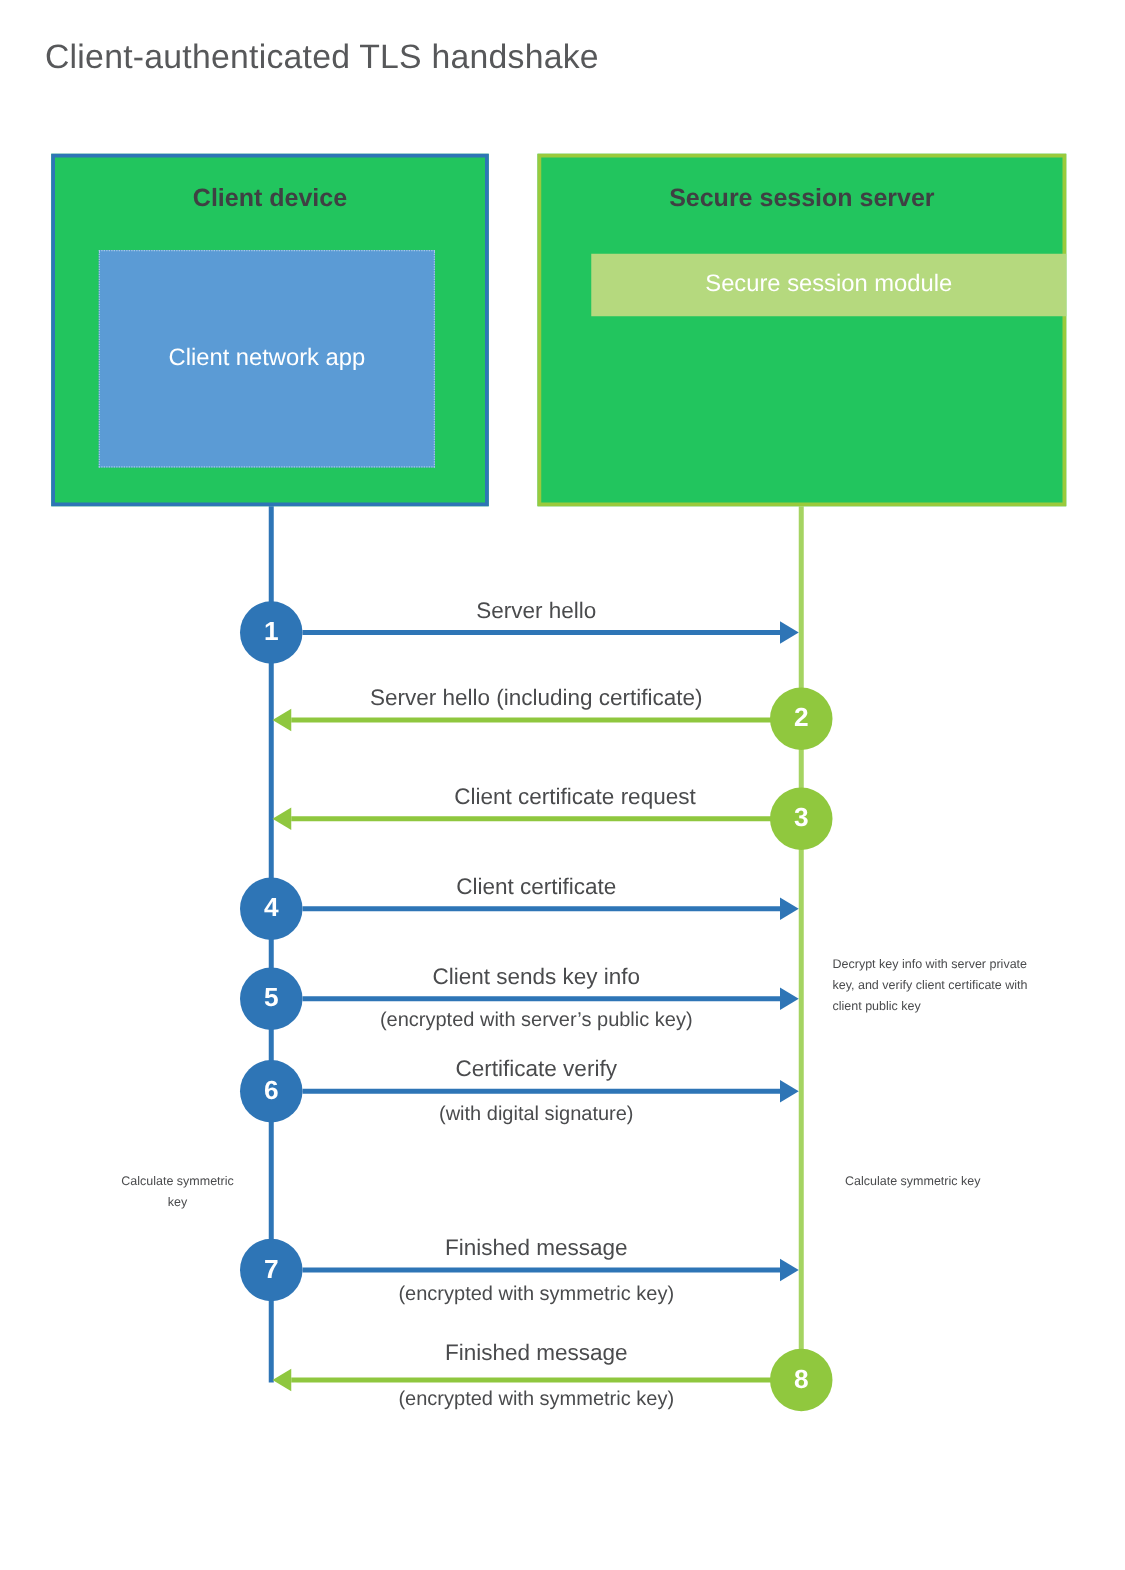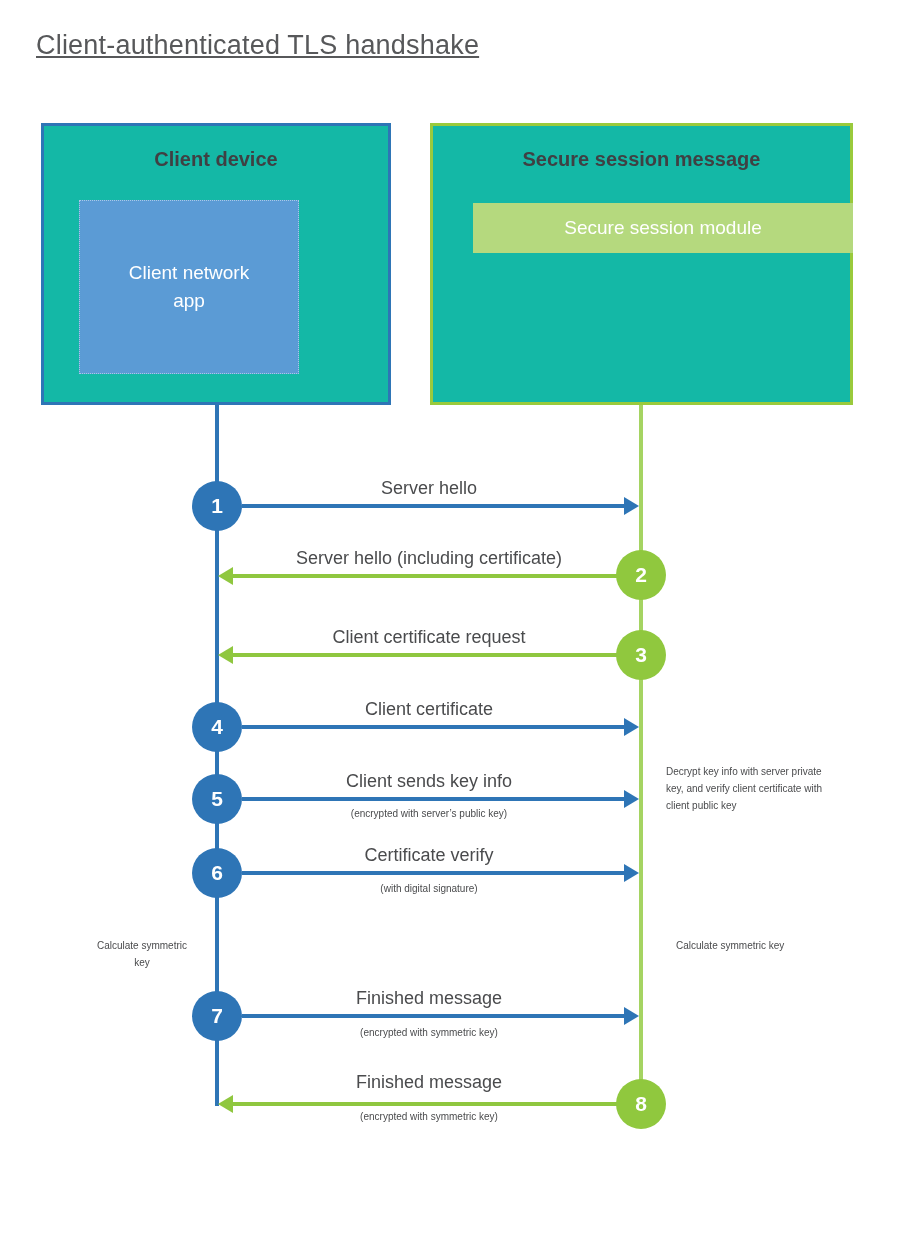--- a/index.html
+++ b/index.html
@@ -1,26 +1,26 @@
 <!DOCTYPE html>
 <html><head>
 <meta charset="utf-8">
 <style>
   html,body{margin:0;padding:0;background:#ffffff;}
   .canvas{position:relative;width:900px;height:1256px;background:#ffffff;overflow:hidden;
           font-family:"Liberation Sans", sans-serif;}
   .page-title{position:absolute;left:36px;top:30px;font-size:27px;font-weight:400;
-              color:#57585a;letter-spacing:.2px;text-decoration:underline;}
+              color:#57585a;letter-spacing:.2px;}
   
-  .actor-box{position:absolute;top:123px;height:282px;background:#14b8a6;box-sizing:border-box;}
+  .actor-box{position:absolute;top:123px;height:282px;background:#22c55e;box-sizing:border-box;}
   .client-box{left:41px;width:350px;border:3px solid #2e75b6;}
   .server-box{left:430px;width:423px;border:3px solid #9aca3c;}
   .actor-title{position:absolute;left:0;top:22px;width:100%;text-align:center;
                font-size:20px;font-weight:700;color:#3f4043;}
-  .app-box{position:absolute;left:35px;top:74px;width:220px;height:174px;background:#5b9bd5;
+  .app-box{position:absolute;left:35px;top:74px;width:269px;height:174px;background:#5b9bd5;
            border:1px dotted #a9c9e8;box-sizing:border-box;display:flex;align-items:center;
            justify-content:center;text-align:center;color:#ffffff;font-size:19px;line-height:28px;
            padding:0 40px;}
   .server-bar{position:absolute;left:40px;width:380px;height:50px;background:#b5d97e;
               display:flex;align-items:center;justify-content:center;color:#ffffff;font-size:19px;}
   
   .lifeline{position:absolute;top:405px;width:4px;height:701px;}
   .lifeline-blue{left:215px;background:#2e75b6;}
   .lifeline-green{left:639px;background:#a5d462;}
   
@@ -30,57 +30,57 @@
   .c-green{background:#90c83e;left:616px;}
   
   .shaft{position:absolute;height:4px;}
   .shaft-blue{background:#2e75b6;left:242px;width:384px;}
   .shaft-green{background:#8fc73f;left:233px;width:384px;}
   .head{position:absolute;width:0;height:0;border-top:9px solid transparent;border-bottom:9px solid transparent;}
   .head-right{border-left:15px solid #2e75b6;left:624px;}
   .head-left{border-right:15px solid #8fc73f;left:218px;}
   
   .msg-label{position:absolute;left:219px;width:420px;text-align:center;font-size:18px;color:#4a4b4d;}
-  .msg-sub{position:absolute;left:219px;width:420px;text-align:center;font-size:10px;color:#4a4b4d;}
+  .msg-sub{position:absolute;left:219px;width:420px;text-align:center;font-size:16px;color:#4a4b4d;}
   .side-note{position:absolute;font-size:10px;line-height:17px;color:#4a4b4d;}
   .note-decrypt{left:666px;top:763px;width:166px;text-align:left;}
   .note-calc-left{left:94px;top:937px;width:96px;text-align:center;}
   .note-calc-right{left:676px;top:937px;width:110px;text-align:left;}
 </style>
 </head>
 <body>
 
 <div class="canvas">
 
   <div class="page-title">Client-authenticated TLS handshake</div>
 
   <div class="actor-box client-box">
     <div class="actor-title">Client device</div>
     <div class="app-box">Client network app</div>
   </div>
 
   <div class="actor-box server-box">
-    <div class="actor-title">Secure session message</div>
+    <div class="actor-title">Secure session server</div>
     <div class="server-bar" style="top:77px;">Secure session module</div>
   </div>
 
   <div class="lifeline lifeline-blue"></div>
   <div class="lifeline lifeline-green"></div>
 
   <div class="msg-label" style="top:478px;">Server hello</div>
   <div class="shaft shaft-blue" style="top:504px;"></div>
   <div class="head head-right" style="top:497px;"></div>
   <div class="step-circle c-blue" style="top:481px;">1</div>
 
   <div class="msg-label" style="top:548px;">Server hello (including certificate)</div>
   <div class="shaft shaft-green" style="top:574px;"></div>
   <div class="head head-left" style="top:567px;"></div>
   <div class="step-circle c-green" style="top:550px;">2</div>
 
-  <div class="msg-label" style="top:627px;">Client certificate request</div>
+  <div class="msg-label" style="top:627px;padding-left:31px;">Client certificate request</div>
   <div class="shaft shaft-green" style="top:653px;"></div>
   <div class="head head-left" style="top:646px;"></div>
   <div class="step-circle c-green" style="top:630px;">3</div>
 
   <div class="msg-label" style="top:699px;">Client certificate</div>
   <div class="shaft shaft-blue" style="top:725px;"></div>
   <div class="head head-right" style="top:718px;"></div>
   <div class="step-circle c-blue" style="top:702px;">4</div>
 
   <div class="msg-label" style="top:771px;">Client sends key info</div>

